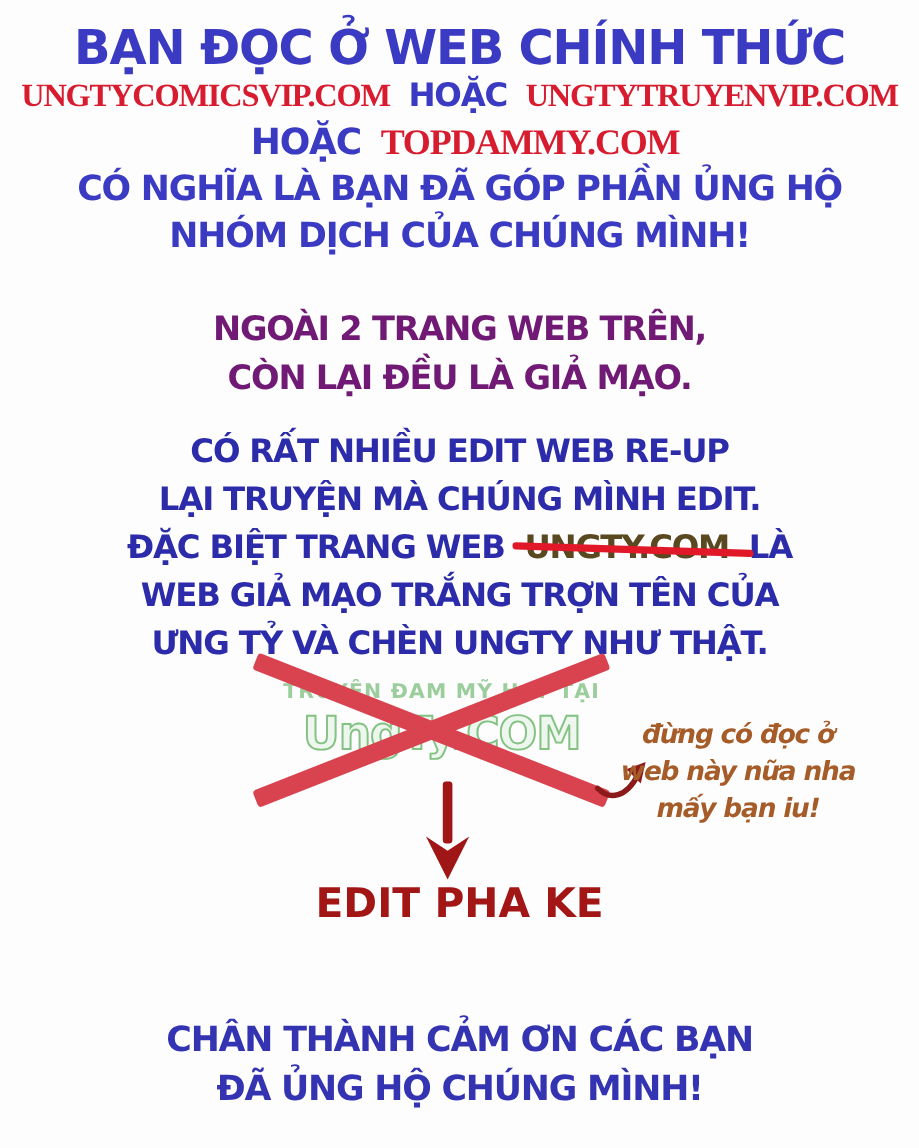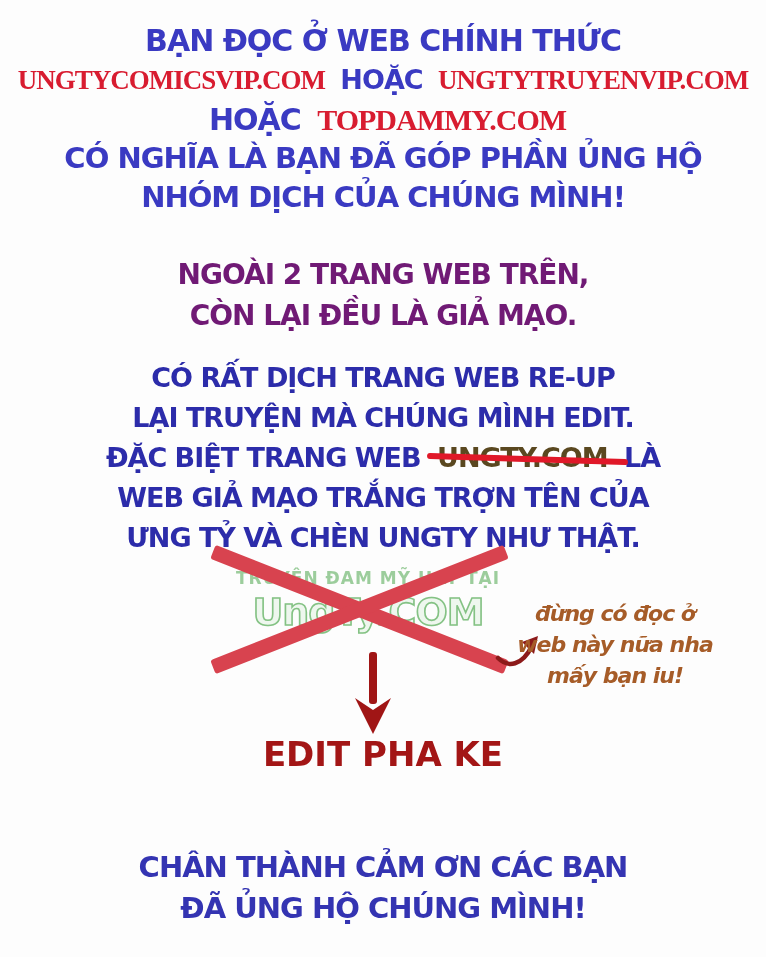--- a/index.html
+++ b/index.html
@@ -9,21 +9,21 @@
     font-family: "DejaVu Sans", sans-serif;
     font-weight: bold;
     overflow: hidden;
   }
   .page { position: relative; width: 766px; height: 957px; }
   .line { text-align: center; white-space: nowrap; letter-spacing: -1px; }
 
   
   .header { padding-top: 21px; }
   .header .line { line-height: 39px; }
-  .h1 { font-size: 30px; color: #3a3ac2; }
+  .h1 { font-size: 40px; color: #3a3ac2; }
   .h2 { font-size: 27px; }
   .h3 { font-size: 30px; padding-left: 16px; }
   .h45 { font-size: 29px; color: #3a3ac2; }
   .blue { color: #3a3ac2; }
   .red { color: #d81c30; font-family: Liberation Serif, serif; }
   .sep { margin: 0 7px; }
 
   
   .notice { margin-top: 37px; }
   .notice .line { line-height: 41px; font-size: 28px; color: #701a75; }
@@ -106,21 +106,21 @@
     <div class="line h45">CÓ NGHĨA LÀ BẠN ĐÃ GÓP PHẦN ỦNG HỘ</div>
     <div class="line h45">NHÓM DỊCH CỦA CHÚNG MÌNH!</div>
   </div>
 
   <div class="notice">
     <div class="line">NGOÀI 2 TRANG WEB TRÊN,</div>
     <div class="line">CÒN LẠI ĐỀU LÀ GIẢ MẠO.</div>
   </div>
 
   <div class="warning">
-    <div class="line">CÓ RẤT DỊCH TRANG WEB RE-UP</div>
+    <div class="line">CÓ RẤT NHIỀU EDIT WEB RE-UP</div>
     <div class="line">LẠI TRUYỆN MÀ CHÚNG MÌNH EDIT.</div>
     <div class="line">
       <span>ĐẶC BIỆT TRANG WEB</span>
       <span class="strike">
         <span>UNGTY.COM</span>
         <span class="strike-line"></span>
       </span>
       <span>LÀ</span>
     </div>
     <div class="line">WEB GIẢ MẠO TRẮNG TRỢN TÊN CỦA</div>

